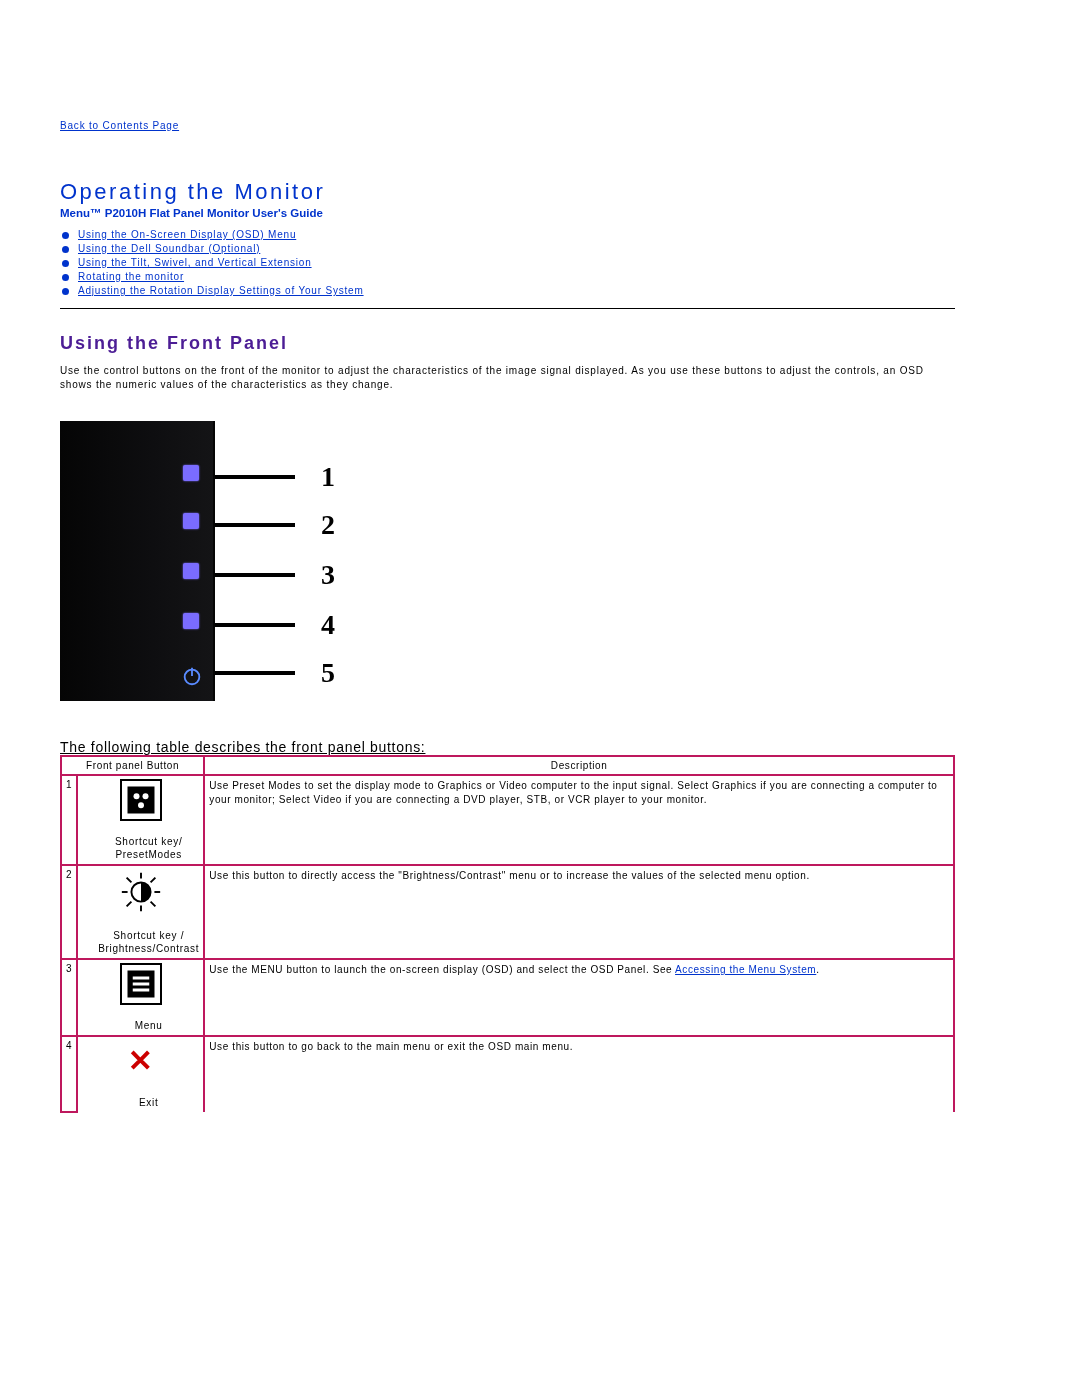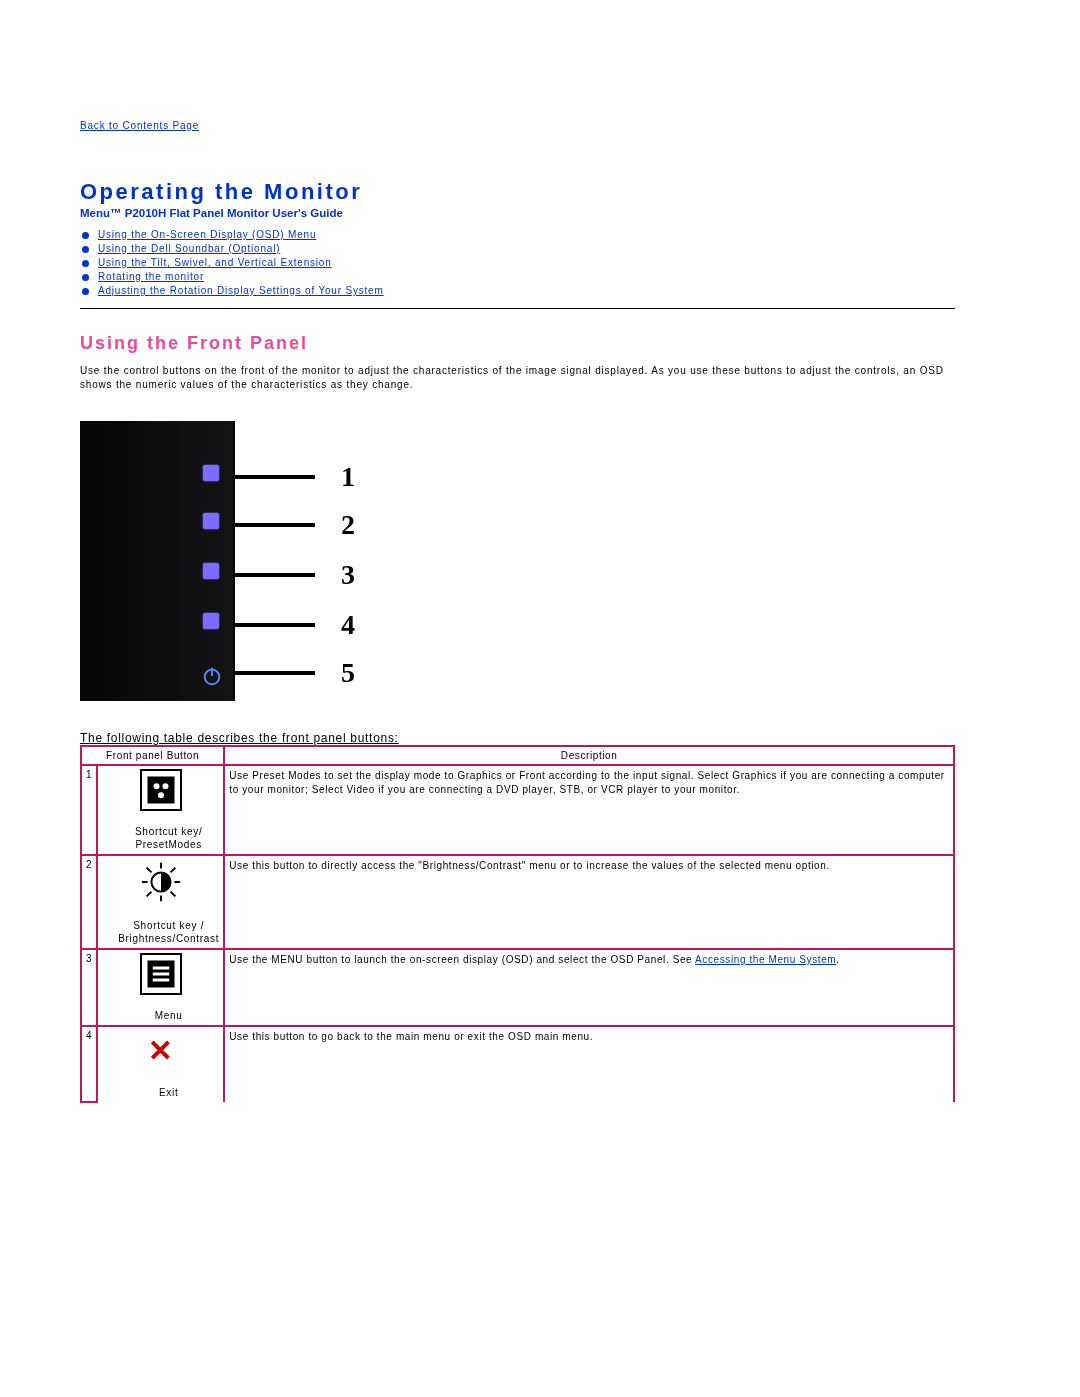--- a/index.html
+++ b/index.html
@@ -6,32 +6,32 @@
   body {
     margin: 0;
     padding: 0;
     background: #fff;
     font-family: Verdana, Arial, sans-serif;
     font-size: 10px;
     color: #000;
     width: 1080px;
   }
   .page {
-    padding: 120px 125px 20px 80px;
+    padding: 120px 125px 20px 60px;
   }
   a.link {
     color: #0033cc;
     text-decoration: underline;
     letter-spacing: 0.8px;
     font-size: 10px;
   }
   h1.title {
     color: #0033cc;
     font-size: 22px;
-    font-weight: bold;
+    font-weight: normal;
     letter-spacing: 2.5px;
     margin: 48px 0 2px 0;
   }
   .subtitle {
     color: #0033cc;
     font-weight: bold;
     font-size: 11.5px;
     margin: 0 0 10px 0;
   }
   ul.toc {
@@ -54,21 +54,21 @@
     height: 7px;
     background: #0033cc;
     border-radius: 50%;
   }
   hr.sep {
     border: none;
     border-top: 1px solid #000;
     margin: 8px 0 18px 0;
   }
   h2.section {
-    color: #ec4899;
+    color: #4c1d95;
     font-size: 18px;
     font-weight: bold;
     letter-spacing: 2px;
     margin: 24px 0 10px 0;
   }
   p.body {
     font-size: 10px;
     letter-spacing: 0.8px;
     line-height: 1.35;
     margin: 8px 0;
@@ -118,24 +118,24 @@
     height: 4px;
     background: #000;
   }
   .lbl-num {
     font-family: Georgia, "Times New Roman", serif;
     font-size: 28px;
     font-weight: bold;
     margin-left: 26px;
   }
   .pre-table {
-    font-size: 12px;
+    font-size: 14px;
     letter-spacing: 0.7px;
     text-decoration: underline;
-    margin: 30px 0 0px 0;
+    margin: 38px 0 0px 0;
   }
   table.btable {
     border-collapse: collapse;
     width: 100%;
     font-size: 10px;
   }
   table.btable th, table.btable td {
     border: 2px solid #be185d;
     padding: 3px 4px;
     vertical-align: top;
@@ -241,21 +241,21 @@
         <div class="icon-box">
           <svg viewBox="0 0 40 40" width="30" height="30">
             <rect x="2" y="2" width="36" height="36" fill="#000"></rect>
             <circle cx="14" cy="15" r="4" fill="#fff"></circle>
             <circle cx="26" cy="15" r="4" fill="#fff"></circle>
             <circle cx="20" cy="27" r="4" fill="#fff"></circle>
           </svg>
         </div>
         <div class="icon-label">Shortcut key/ PresetModes</div>
       </td>
-      <td class="desc"><span>Use Preset Modes to set the display mode to Graphics or Front according to the input signal.
+      <td class="desc"><span>Use Preset Modes to set the display mode to Graphics or Video computer to the input signal.
 Select Graphics if you are connecting a computer to your monitor;
 Select Video if you are connecting a DVD player, STB, or VCR player to your monitor.</span></td>
     </tr>
 
     <tr>
       <td class="numcol">2</td>
       <td class="iconcol">
         <div style="width:46px;height:46px;margin:0 auto 6px auto;display:flex;align-items:center;justify-content:center">
           <svg viewBox="0 0 48 48" width="46" height="46">
             <circle cx="24" cy="24" r="10" fill="none" stroke="#000" stroke-width="2"></circle>

